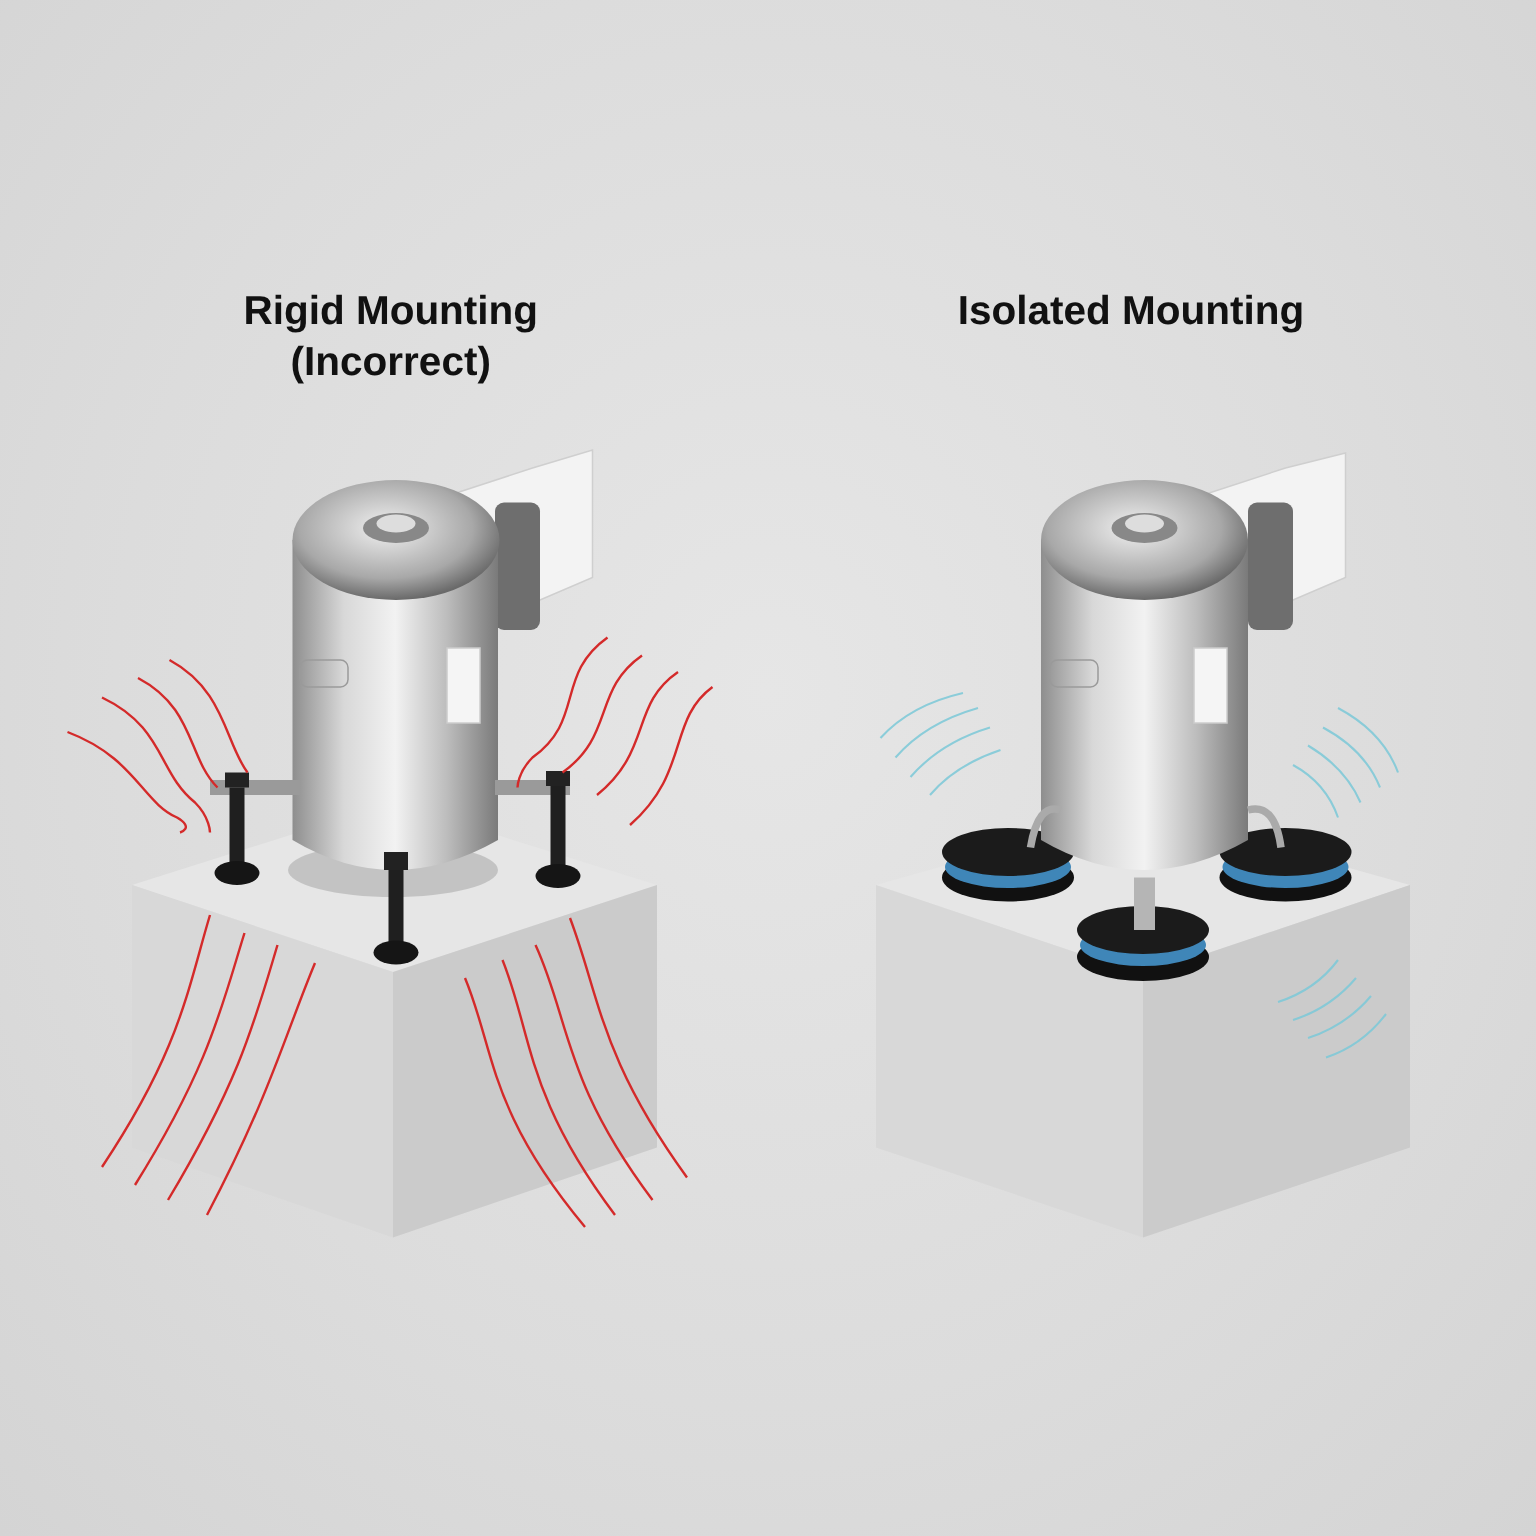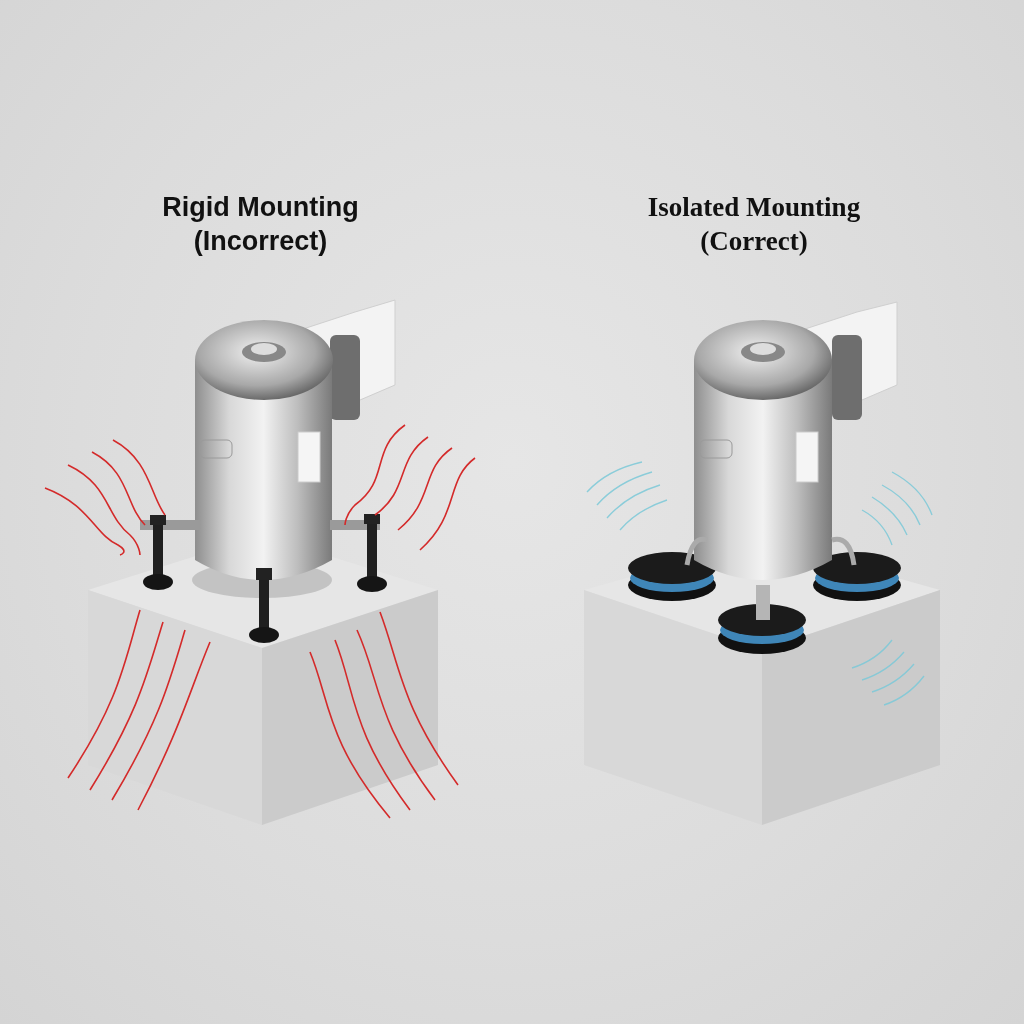--- a/index.html
+++ b/index.html
@@ -2,21 +2,21 @@
 <html><head>
 <meta charset="utf-8">
 <style>
   html,body{margin:0;padding:0;}
   body{width:1024px;height:1024px;overflow:hidden;background:radial-gradient(ellipse at 50% 45%,#e6e6e6 0%,#dcdcdc 60%,#d4d4d4 100%);font-family:"Liberation Sans",sans-serif;position:relative;}
   .panel{position:absolute;top:0;width:512px;height:1024px;}
   .panel.left{left:0;padding-left:13px;}
   .panel.right{left:512px;}
   .title{position:absolute;top:190px;left:0;width:100%;text-align:center;font-weight:bold;font-size:27px;line-height:34px;color:#111;}
   .panel.left .title{left:-2px;}
-  .panel.right .title{left:-14px;font-family:Liberation Serif, serif;}
+  .panel.right .title{left:-14px;}
   svg.scene{position:absolute;left:0;top:0;width:512px;height:1024px;}
 </style>
 </head>
 <body>
 
 <div class="panel left">
   <div class="title">
     <div>Rigid Mounting</div>
     <div>(Incorrect)</div>
   </div>
@@ -91,21 +91,20 @@
       <path d="M335,640 C355,690 350,730 410,810"></path>
       <path d="M357,630 C380,680 375,720 435,800"></path>
       <path d="M380,612 C400,665 400,705 458,785"></path>
     </g>
   </svg>
 </div>
 
 <div class="panel right">
   <div class="title">
     <div>Isolated Mounting</div>
-    <div>(Correct)</div>
   </div>
   <svg class="scene" viewBox="0 0 512 1024">
     <defs>
       <linearGradient id="metalR" x1="0" x2="1" y1="0" y2="0">
         <stop offset="0" stop-color="#8e8e8e"></stop>
           <stop offset="0.25" stop-color="#d8d8d8"></stop>
         <stop offset="0.5" stop-color="#f2f2f2"></stop>
           <stop offset="0.75" stop-color="#bdbdbd"></stop>
         <stop offset="1" stop-color="#7a7a7a"></stop>
       </linearGradient>

